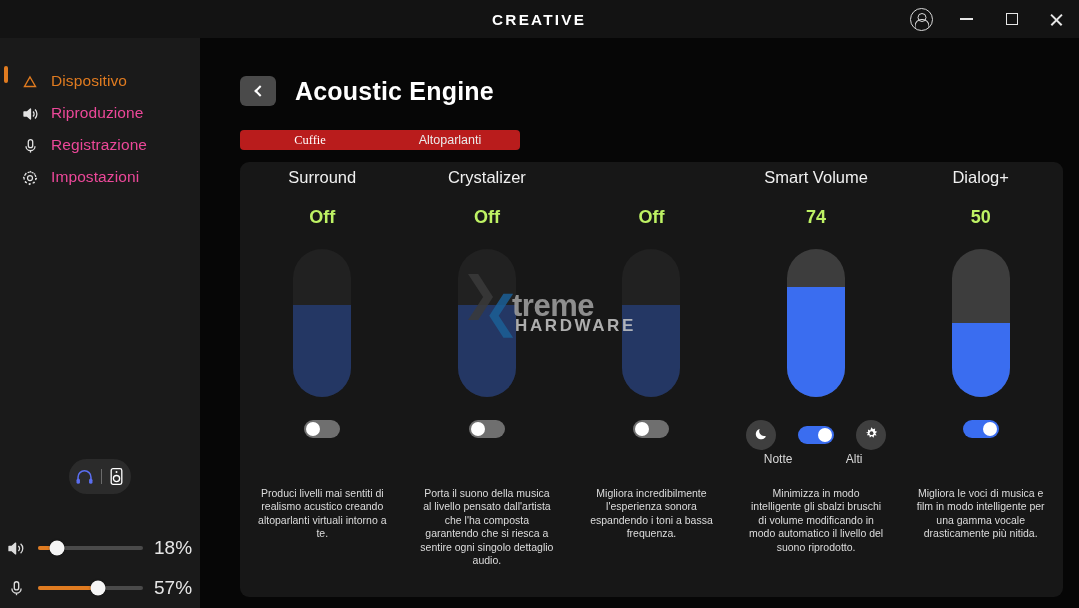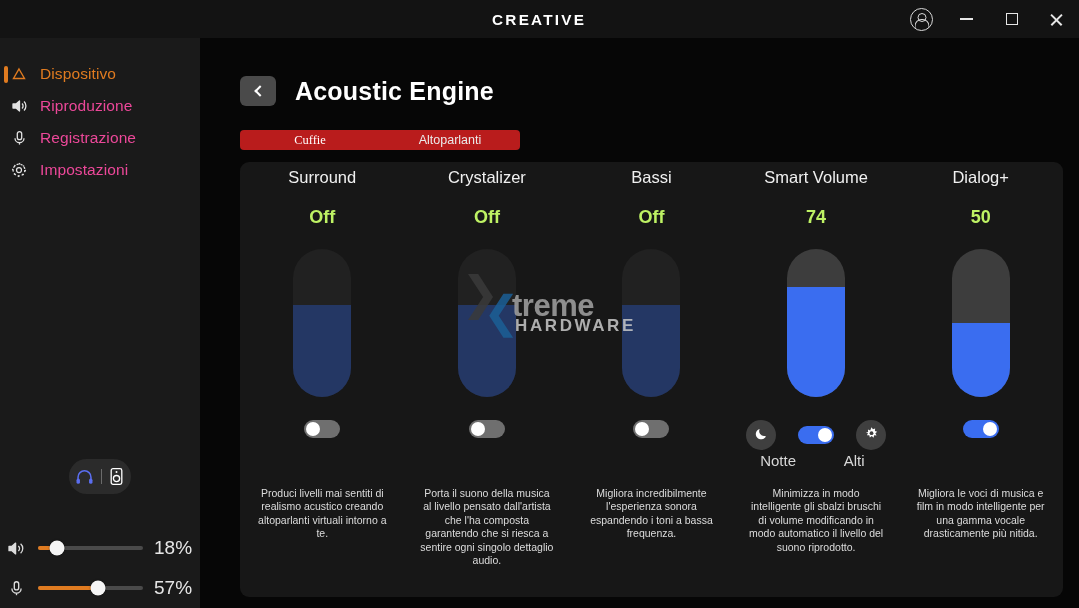--- a/index.html
+++ b/index.html
@@ -49,22 +49,22 @@
   .close-glyph::before { transform: rotate(45deg); }
   .close-glyph::after  { transform: rotate(-45deg); }
 
   
   .sidebar {
     position: absolute; left: 0; top: 38px; width: 200px; height: 570px;
     background: #1a1a1a;
   }
   .nav { padding-top: 20px; }
   .nav-item {
-    position: relative; height: 32px; display: flex; align-items: center;
-    padding-left: 7px; margin-bottom: 0; cursor: pointer;
+    position: relative; height: 32px; display: flex; align-items: flex-end;
+    padding-left: 18px; margin-bottom: 0; cursor: pointer;
   }
   .nav-item .ico {
     width: 24px; display: flex; align-items: center; justify-content: center;
     color: #e2e2e2; flex: 0 0 24px;
   }
   .nav-item .lbl {
     font-size: 15.5px; color: #ec4899; margin-left: 9px; letter-spacing: .1px;
   }
   .nav-item.active .lbl { color: #e07b20; }
   .nav-item.active .ico { color: #e07b20; }
@@ -174,21 +174,21 @@
   .switch.on  .knob { right: 2px; }
 
   .sidebtn {
     width: 30px; height: 30px; border-radius: 50%; background: #3f3f3f;
     display: flex; align-items: center; justify-content: center; cursor: pointer;
     color: #fff;
   }
   .sidelabels {
     position: absolute; top: 290px; left: 0; width: 100%;
     display: flex; justify-content: center; gap: 28px;
-    font-size: 15px; color: #d8d8d8;
+    font-size: 12px; color: #d8d8d8;
   }
   .sidelabels span { width: 48px; text-align: center; }
 
   .desc {
     position: absolute; top: 325px; left: 50%; transform: translateX(-50%);
     width: 136px; text-align: center; font-size: 10.5px; line-height: 1.28;
     color: #dcdcdc;
   }
 
   
@@ -369,21 +369,20 @@
       </div>
       <div class="toggle-row">
         <div class="switch off">
           <span class="knob"></span>
         </div>
       </div>
       <div class="desc">Porta il suono della musica al livello pensato dall'artista che l'ha composta garantendo che si riesca a sentire ogni singolo dettaglio audio.</div>
     </div>
 
     <div class="col">
-      <div class="col-title">Bassi</div>
       <div class="col-value">Off</div>
       <div class="vslider off">
         <div class="vfill" style="height:62%"></div>
       </div>
       <div class="toggle-row">
         <div class="switch off">
           <span class="knob"></span>
         </div>
       </div>
       <div class="desc">Migliora incredibilmente l'esperienza sonora espandendo i toni a bassa frequenza.</div>

